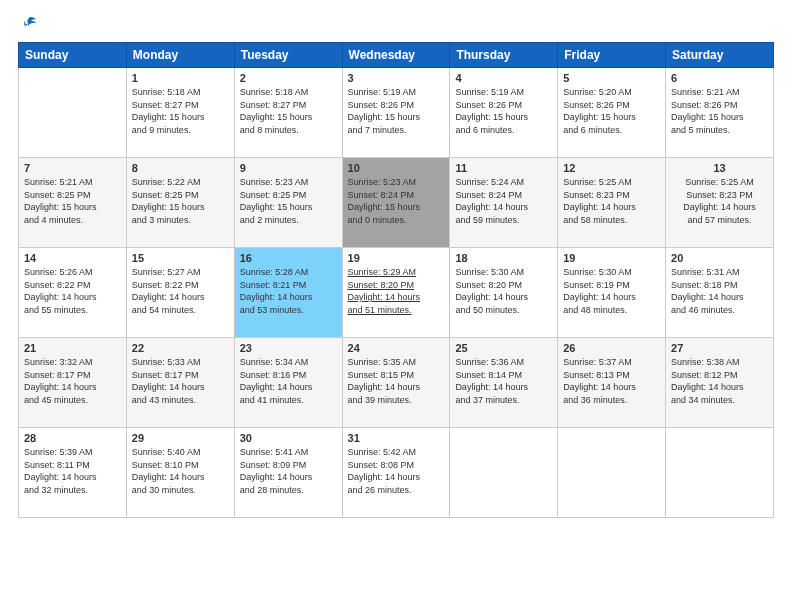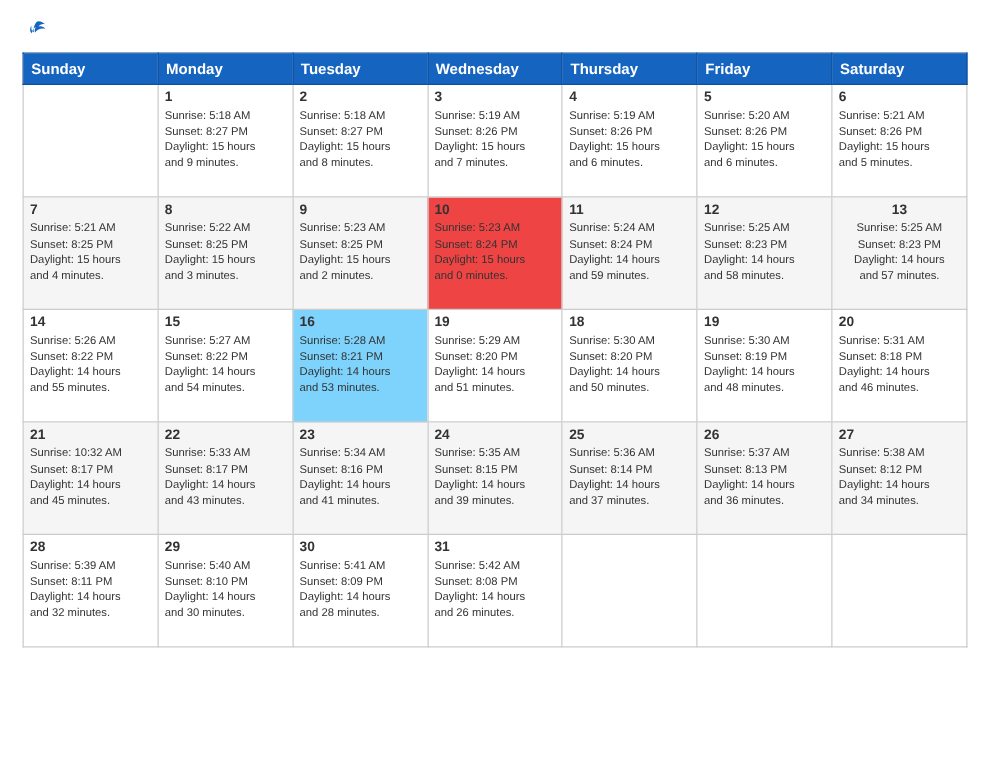--- a/index.html
+++ b/index.html
@@ -203,21 +203,21 @@
 Daylight: 15 hours
 and 3 minutes.</div>
           </td>
           <td style="background: rgb(245, 245, 245);">
             <span class="day-number">9</span>
             <div class="day-info" style="white-space: pre-line;">Sunrise: 5:23 AM
 Sunset: 8:25 PM
 Daylight: 15 hours
 and 2 minutes.</div>
           </td>
-          <td style="background: #ef4444;">
+          <td style="background: #a3a3a3;">
             <span class="day-number">10</span>
             <div class="day-info" style="white-space: pre-line;">Sunrise: 5:23 AM
 Sunset: 8:24 PM
 Daylight: 15 hours
 and 0 minutes.</div>
           </td>
           <td style="background: rgb(245, 245, 245);">
             <span class="day-number">11</span>
             <div class="day-info" style="white-space: pre-line;">Sunrise: 5:24 AM
 Sunset: 8:24 PM
@@ -256,21 +256,21 @@
           </td>
           <td style="background: #7dd3fc;">
             <span class="day-number">16</span>
             <div class="day-info" style="white-space: pre-line;">Sunrise: 5:28 AM
 Sunset: 8:21 PM
 Daylight: 14 hours
 and 53 minutes.</div>
           </td>
           <td style="background: rgb(255, 255, 255);">
             <span class="day-number">19</span>
-            <div class="day-info" style="white-space: pre-line;">Sunrise: 5:29 AM
+            <div class="day-info" style="white-space: pre-line; text-decoration: underline;">Sunrise: 5:29 AM
 Sunset: 8:20 PM
 Daylight: 14 hours
 and 51 minutes.</div>
           </td>
           <td style="background: rgb(255, 255, 255);">
             <span class="day-number">18</span>
             <div class="day-info" style="white-space: pre-line;">Sunrise: 5:30 AM
 Sunset: 8:20 PM
 Daylight: 14 hours
 and 50 minutes.</div>
@@ -286,21 +286,21 @@
             <span class="day-number">20</span>
             <div class="day-info" style="white-space: pre-line;">Sunrise: 5:31 AM
 Sunset: 8:18 PM
 Daylight: 14 hours
 and 46 minutes.</div>
           </td>
         </tr>
         <tr>
           <td style="background: rgb(245, 245, 245);">
             <span class="day-number">21</span>
-            <div class="day-info" style="white-space: pre-line;">Sunrise: 10:32 AM
+            <div class="day-info" style="white-space: pre-line;">Sunrise: 3:32 AM
 Sunset: 8:17 PM
 Daylight: 14 hours
 and 45 minutes.</div>
           </td>
           <td style="background: rgb(245, 245, 245);">
             <span class="day-number">22</span>
             <div class="day-info" style="white-space: pre-line;">Sunrise: 5:33 AM
 Sunset: 8:17 PM
 Daylight: 14 hours
 and 43 minutes.</div>

